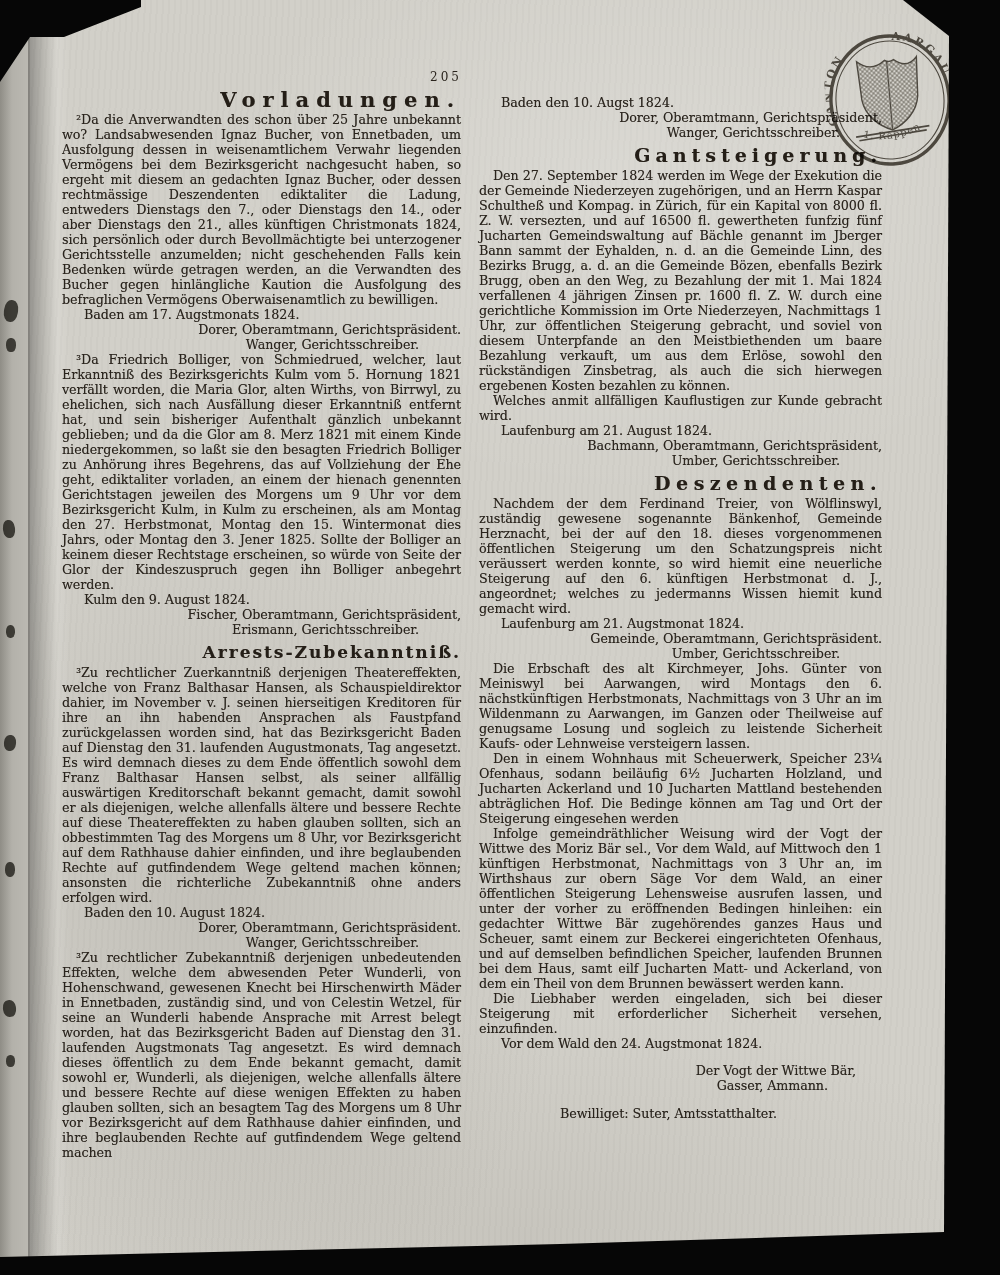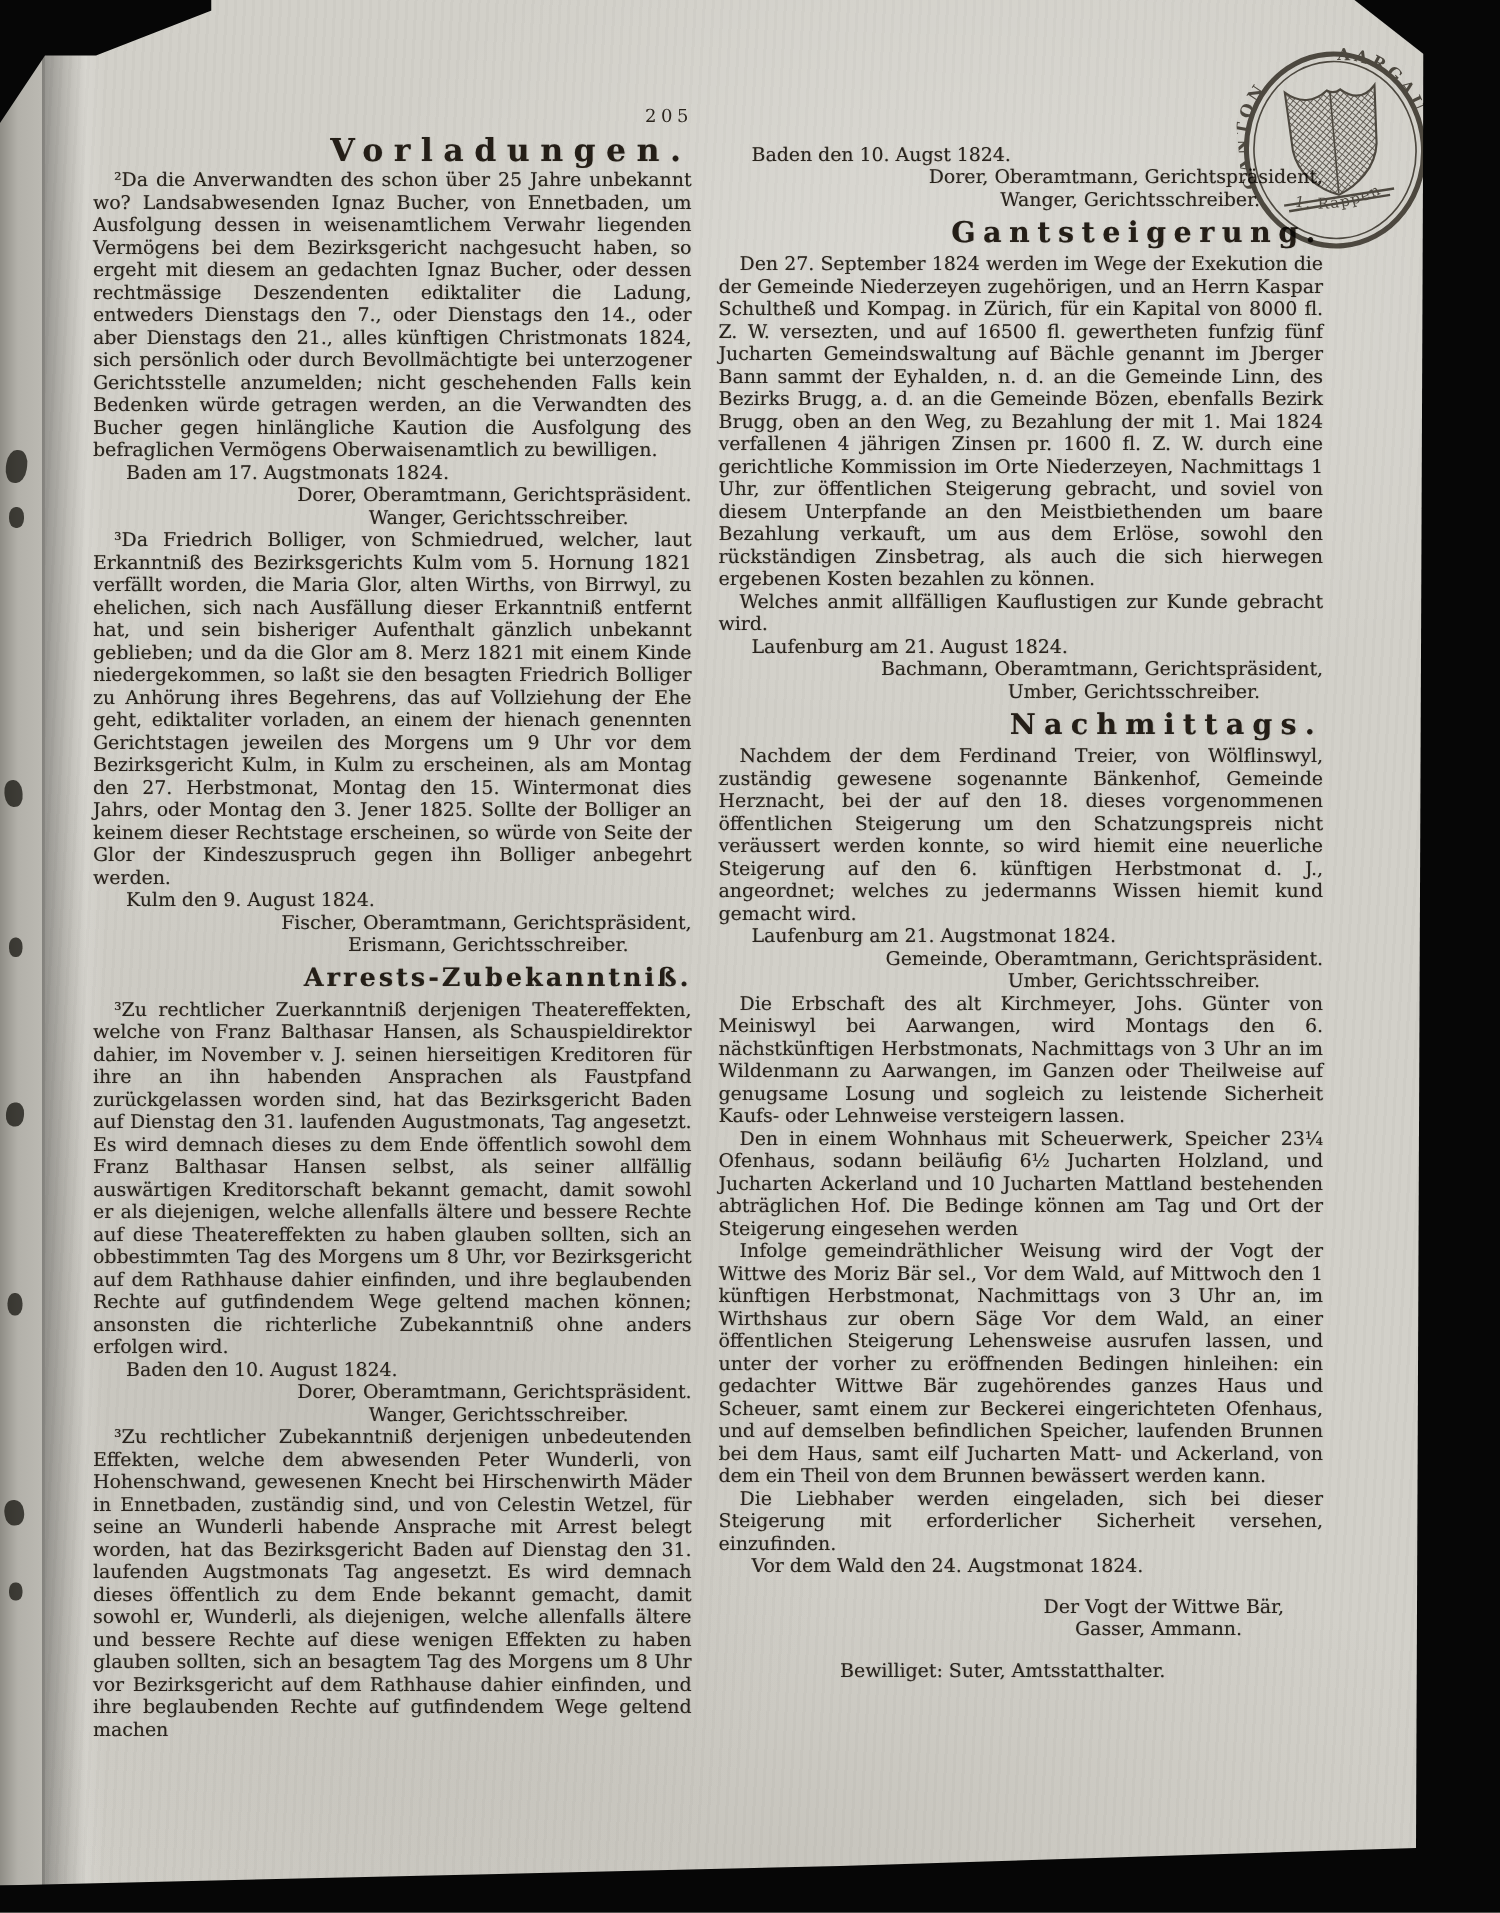--- a/index.html
+++ b/index.html
@@ -124,21 +124,21 @@
     <div class="col col-right">
       <p class="dateline">Baden den 10. Augst 1824.</p>
       <p class="sig">Dorer, Oberamtmann, Gerichtspräsident,</p>
       <p class="sig inner">Wanger, Gerichtsschreiber.</p>
       <h2 class="heading h-gant">Gantsteigerung.</h2>
       <p class="para">Den 27. September 1824 werden im Wege der Exekution die der Gemeinde Niederzeyen zugehörigen, und an Herrn Kaspar Schultheß und Kompag. in Zürich, für ein Kapital von 8000 fl. Z. W. versezten, und auf 16500 fl. gewertheten funfzig fünf Jucharten Gemeindswaltung auf Bächle genannt im Jberger Bann sammt der Eyhalden, n. d. an die Gemeinde Linn, des Bezirks Brugg, a. d. an die Gemeinde Bözen, ebenfalls Bezirk Brugg, oben an den Weg, zu Bezahlung der mit 1. Mai 1824 verfallenen 4 jährigen Zinsen pr. 1600 fl. Z. W. durch eine gerichtliche Kommission im Orte Niederzeyen, Nachmittags 1 Uhr, zur öffentlichen Steigerung gebracht, und soviel von diesem Unterpfande an den Meistbiethenden um baare Bezahlung verkauft, um aus dem Erlöse, sowohl den rückständigen Zinsbetrag, als auch die sich hierwegen ergebenen Kosten bezahlen zu können.</p>
       <p class="para">Welches anmit allfälligen Kauflustigen zur Kunde gebracht wird.</p>
       <p class="dateline">Laufenburg am 21. August 1824.</p>
       <p class="sig">Bachmann, Oberamtmann, Gerichtspräsident,</p>
       <p class="sig inner">Umber, Gerichtsschreiber.</p>
-      <h2 class="heading h-steig">Nachmittags.</h2>
+      <h2 class="heading h-steig">Deszendenten.</h2>
       <p class="para">Nachdem der dem Ferdinand Treier, von Wölflinswyl, zuständig gewesene sogenannte Bänkenhof, Gemeinde Herznacht, bei der auf den 18. dieses vorgenommenen öffentlichen Steigerung um den Schatzungspreis nicht veräussert werden konnte, so wird hiemit eine neuerliche Steigerung auf den 6. künftigen Herbstmonat d. J., angeordnet; welches zu jedermanns Wissen hiemit kund gemacht wird.</p>
       <p class="dateline">Laufenburg am 21. Augstmonat 1824.</p>
       <p class="sig">Gemeinde, Oberamtmann, Gerichtspräsident.</p>
       <p class="sig inner">Umber, Gerichtsschreiber.</p>
       <p class="para">Die Erbschaft des alt Kirchmeyer, Johs. Günter von Meiniswyl bei Aarwangen, wird Montags den 6. nächstkünftigen Herbstmonats, Nachmittags von 3 Uhr an im Wildenmann zu Aarwangen, im Ganzen oder Theilweise auf genugsame Losung und sogleich zu leistende Sicherheit Kaufs- oder Lehnweise versteigern lassen.</p>
       <p class="para">Den in einem Wohnhaus mit Scheuerwerk, Speicher 23¼ Ofenhaus, sodann beiläufig 6½ Jucharten Holzland, und Jucharten Ackerland und 10 Jucharten Mattland bestehenden abträglichen Hof. Die Bedinge können am Tag und Ort der Steigerung eingesehen werden</p>
       <p class="para">Infolge gemeindräthlicher Weisung wird der Vogt der Wittwe des Moriz Bär sel., Vor dem Wald, auf Mittwoch den 1 künftigen Herbstmonat, Nachmittags von 3 Uhr an, im Wirthshaus zur obern Säge Vor dem Wald, an einer öffentlichen Steigerung Lehensweise ausrufen lassen, und unter der vorher zu eröffnenden Bedingen hinleihen: ein gedachter Wittwe Bär zugehörendes ganzes Haus und Scheuer, samt einem zur Beckerei eingerichteten Ofenhaus, und auf demselben befindlichen Speicher, laufenden Brunnen bei dem Haus, samt eilf Jucharten Matt- und Ackerland, von dem ein Theil von dem Brunnen bewässert werden kann.</p>
       <p class="para">Die Liebhaber werden eingeladen, sich bei dieser Steigerung mit erforderlicher Sicherheit versehen, einzufinden.</p>
       <p class="dateline">Vor dem Wald den 24. Augstmonat 1824.</p>
       <p class="sig final1">Der Vogt der Wittwe Bär,</p>

